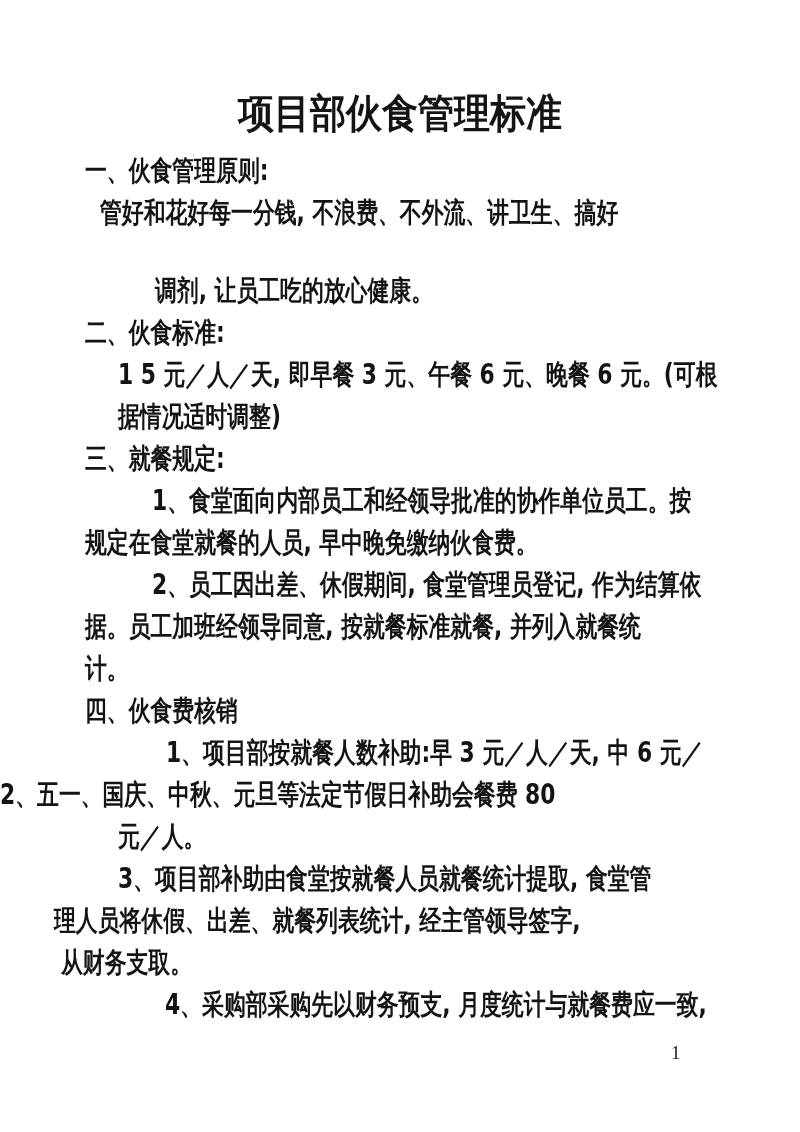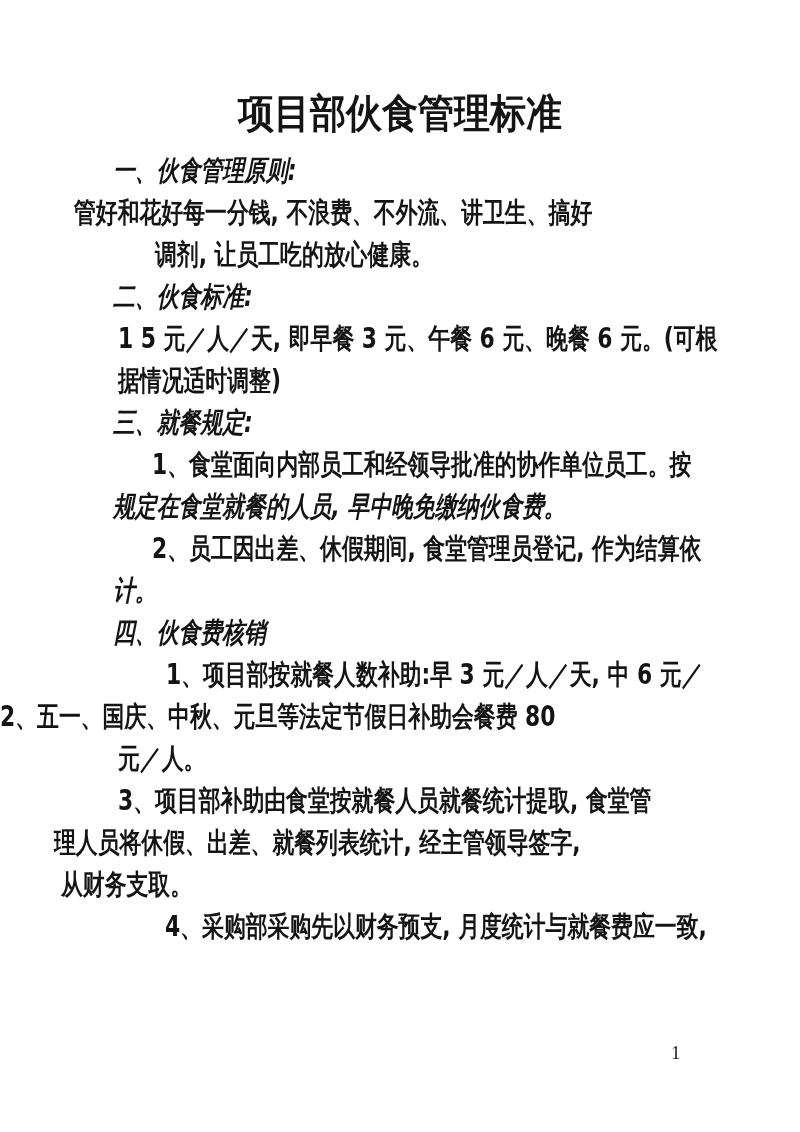--- a/index.html
+++ b/index.html
@@ -26,30 +26,30 @@
   .line {
     height: 42px;
     line-height: 42px;
     font-size: 28px;
     font-weight: 600;
     white-space: nowrap;
   }
   .line .cx { display: inline-block; transform: scaleX(0.78); transform-origin: 0 50%; }
   .head { font-weight: 800; }
   .p118 { padding-left: 118px; }
-  .p121 { padding-left: 113px; font-style: italic; }
+  .p121 { padding-left: 85px; }
   .p125 { padding-left: 61px; }
   .p127 { padding-left: 54px; }
   .p150 { padding-left: 118px; }
   .p152 { padding-left: 152px; }
-  .p155 { padding-left: 155px; }
+  .p155 { padding-left: 155px; margin-top: 36px; }
   .p163 { }
   .p165 { padding-left: 165px; }
   .p166 { padding-left: 166px; }
-  .p183 { padding-left: 74px; }
+  .p183 { padding-left: 100px; }
   .pagenum {
     position: absolute;
     left: 671px;
     top: 1042px;
     font-family: "Liberation Serif", "DejaVu Serif", serif;
     font-size: 19px;
     color: #222;
   }
 </style>
 </head>
@@ -87,20 +87,23 @@
   <div class="line p152">
     <span class="cx">1、食堂面向内部员工和经领导批准的协作单位员工。按</span>
   </div>
   <div class="line p121">
     <span class="cx">规定在食堂就餐的人员, 早中晚免缴纳伙食费。</span>
   </div>
   <div class="line p152">
     <span class="cx">2、员工因出差、休假期间, 食堂管理员登记, 作为结算依</span>
   </div>
   <div class="line p121">
+    <span class="cx">据。员工加班经领导同意, 按就餐标准就餐, 并列入就餐统</span>
+  </div>
+  <div class="line p121">
     <span class="cx">计。</span>
   </div>
 
   <div class="line p121 head">
     <span class="cx">四、伙食费核销</span>
   </div>
   <div class="line p166">
     <span class="cx">1、项目部按就餐人数补助:早 3 元／人／天, 中 6 元／</span>
   </div>
   <div class="line p163">

